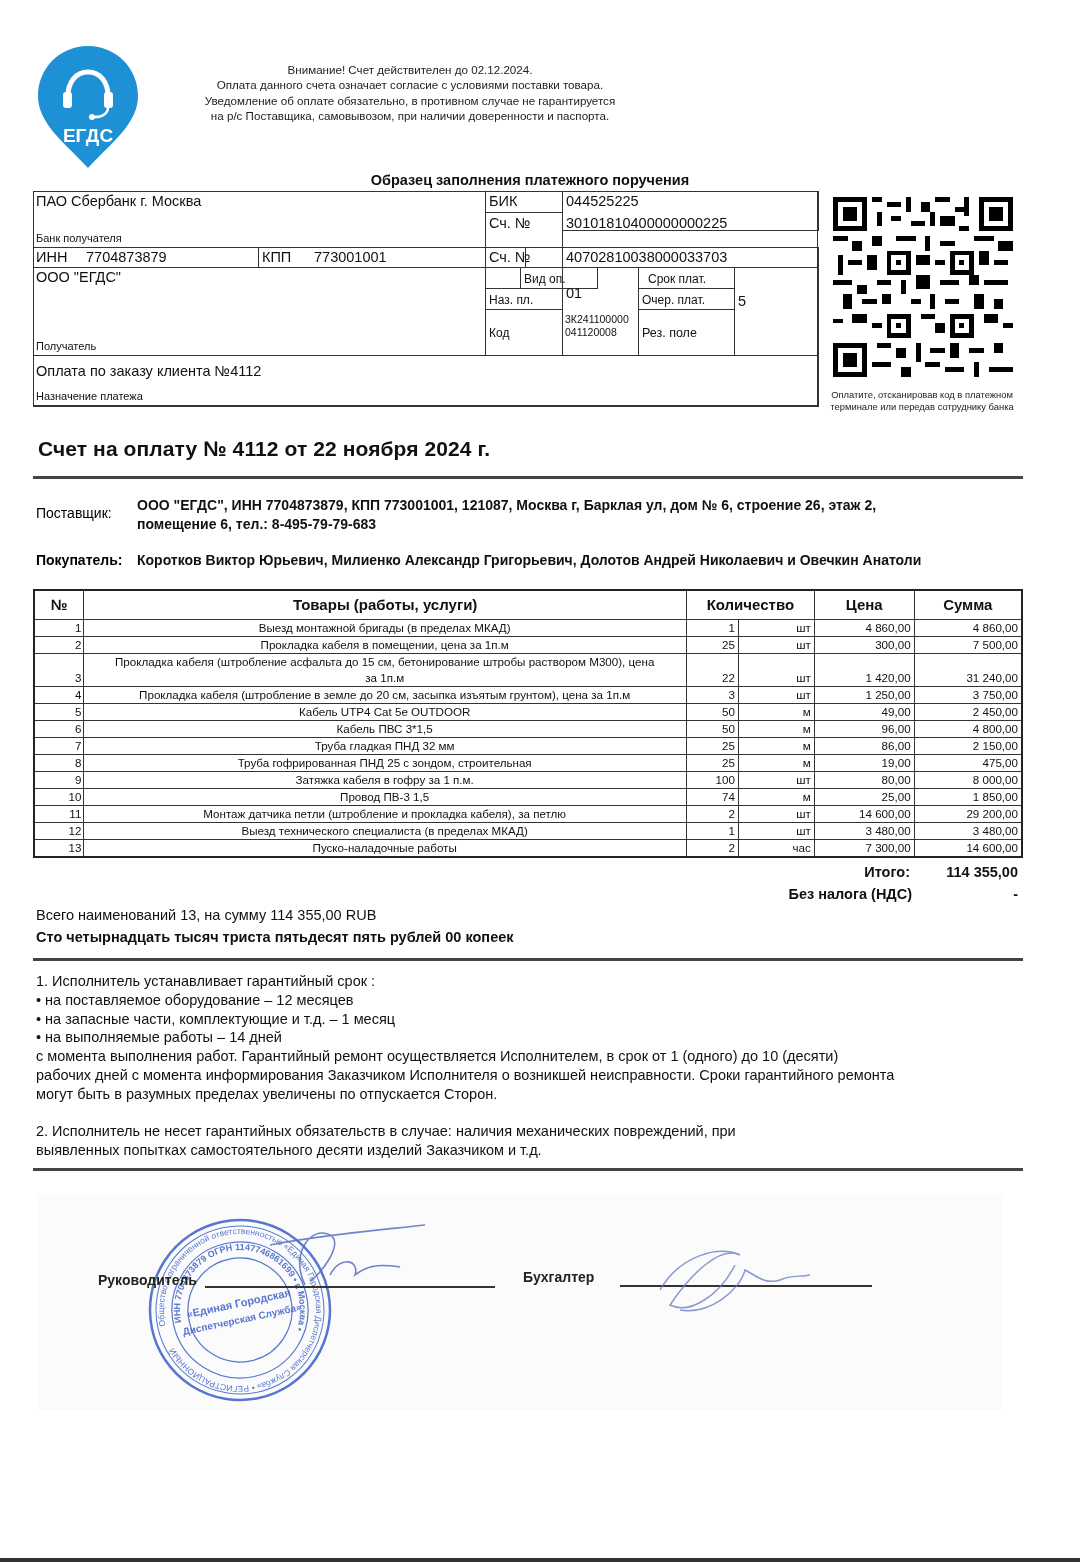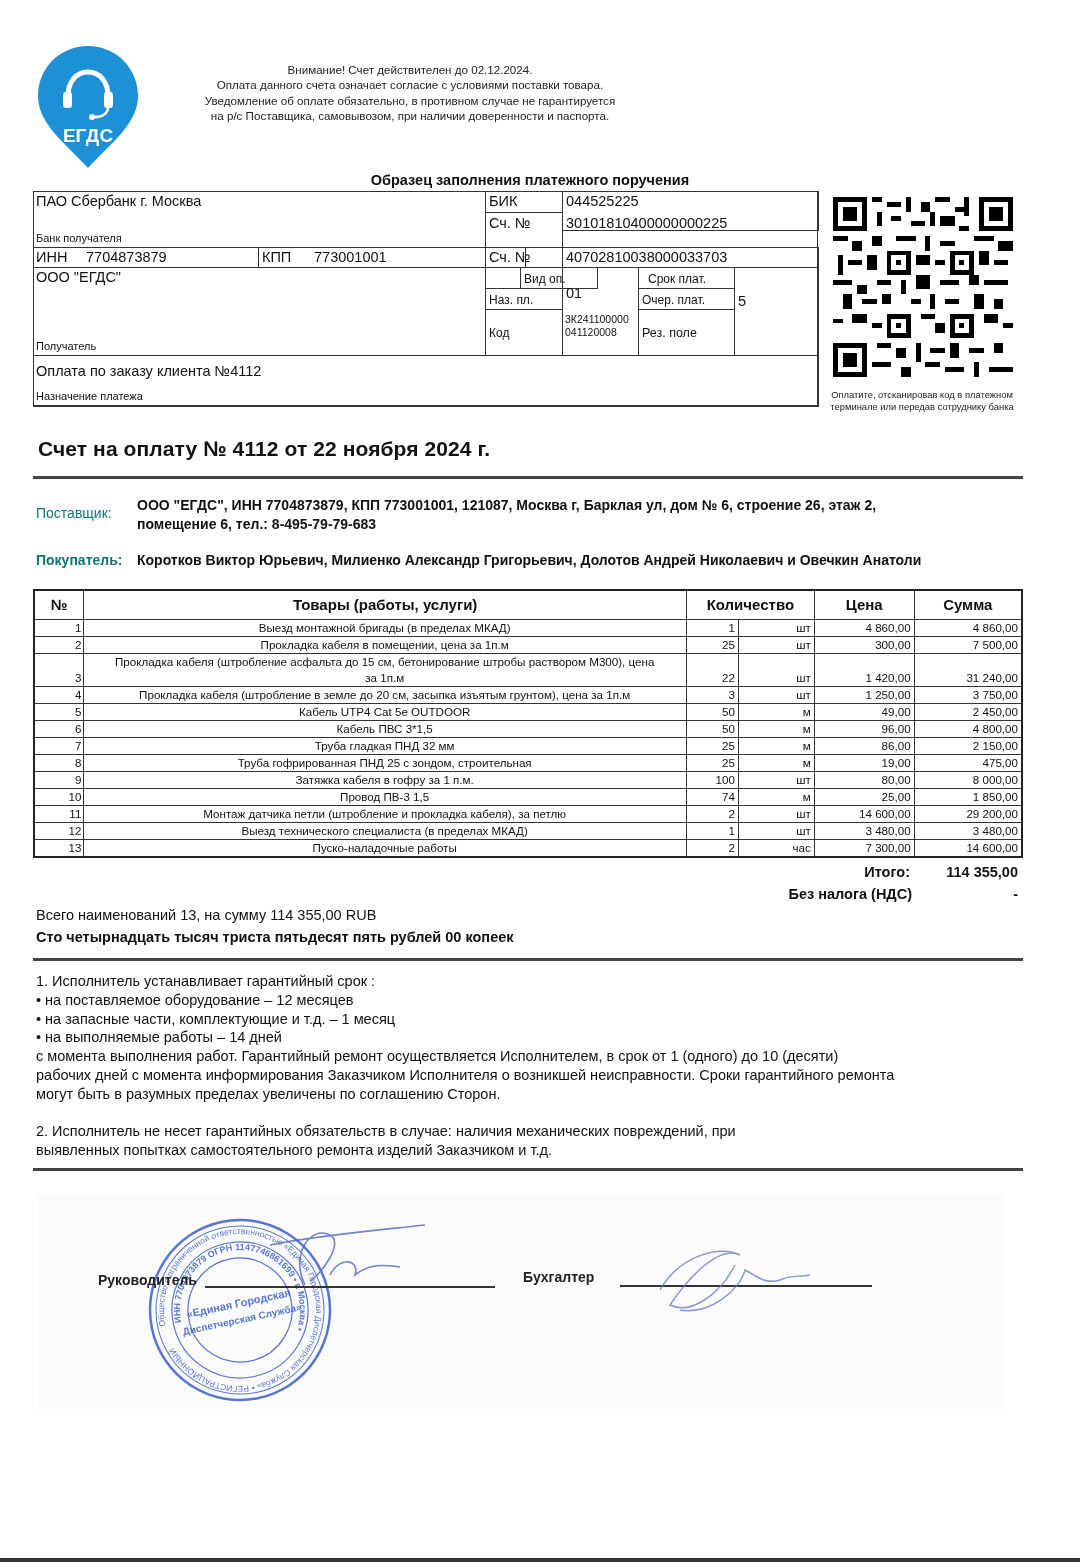--- a/index.html
+++ b/index.html
@@ -21,21 +21,21 @@
   .small { font-size: 11px; }
   .tiny { font-size: 10.5px; }
 
   
   .qr { left: 833px; top: 197px; width: 180px; height: 180px; }
   .qr-caption { left: 822px; top: 389px; width: 200px; text-align: center; font-size: 9.4px; line-height: 11.5px; color: #222; }
 
   .inv-title { left: 38px; top: 437px; font-weight: bold; font-size: 21px; letter-spacing: 0.1px; }
   .hr { left: 33px; width: 990px; height: 3px; background: #444; }
 
-  .label { font-size: 14px; color: #0f766e; }
+  .label { font-size: 14px; color: #000000; }
   .bold { font-weight: bold; font-size: 14px; }
 
   
   table.items { position: absolute; left: 33px; top: 589px; width: 990px; border-collapse: collapse; border: 2px solid #222; font-size: 11.6px; }
   table.items th { height: 29px; font-weight: bold; font-size: 15px; border: 1.4px solid #333; text-align: center; }
   table.items td { border: 1px solid #333; padding: 0 3px; height: 16.8px; line-height: 16px; vertical-align: bottom; }
   table.items td.r { text-align: right; }
   table.items td.desc { text-align: center; padding-left: 2px; }
   table.items td.num { text-align: right; padding-right: 2px; }
 
@@ -386,24 +386,24 @@
 <div class="abs para" style="top:928px; font-weight:bold;">Сто четырнадцать тысяч триста пятьдесят пять рублей 00 копеек</div>
 <div class="abs hr" style="top:958px;"></div>
 
 <div class="abs para" style="top:972px;">
   <div> 1. Исполнитель устанавливает гарантийный срок :</div>
   <div>• на поставляемое оборудование – 12 месяцев</div>
   <div>• на запасные части, комплектующие и т.д. – 1 месяц</div>
   <div>• на выполняемые работы – 14 дней</div>
   <div>с момента выполнения работ. Гарантийный ремонт осуществляется Исполнителем, в срок от 1 (одного) до 10 (десяти)</div>
   <div>рабочих дней с момента информирования Заказчиком Исполнителя о возникшей неисправности. Сроки гарантийного ремонта</div>
-  <div>могут быть в разумных пределах увеличены по соглашению Сторон.</div>
+  <div>могут быть в разумных пределах увеличены по отпускается Сторон.</div>
   <div style="height:18.8px;"></div>
   <div>2. Исполнитель не несет гарантийных обязательств в случае: наличия механических повреждений, при</div>
-  <div>выявленных попытках самостоятельного ремонта изделий Заказчиком и т.д.</div>
+  <div>выявленных попытках самостоятельного десяти изделий Заказчиком и т.д.</div>
 </div>
 <div class="abs hr" style="top:1168px;"></div>
 
 <div class="abs sign-area"></div>
 
 <svg class="abs" style="left:145px; top:1215px; width:190px; height:190px;" viewBox="0 0 190 190">
   <defs>
     <path id="outerArc" d="M95,95 m-76,0 a76,76 0 1,1 152,0 a76,76 0 1,1 -152,0"></path>
     <path id="innerArc" d="M95,95 m-60,0 a60,60 0 1,1 120,0 a60,60 0 1,1 -120,0"></path>
   </defs>

